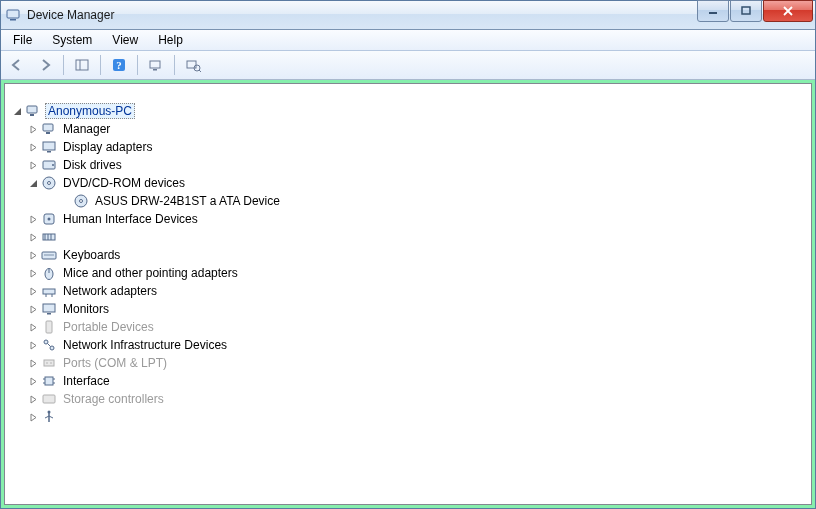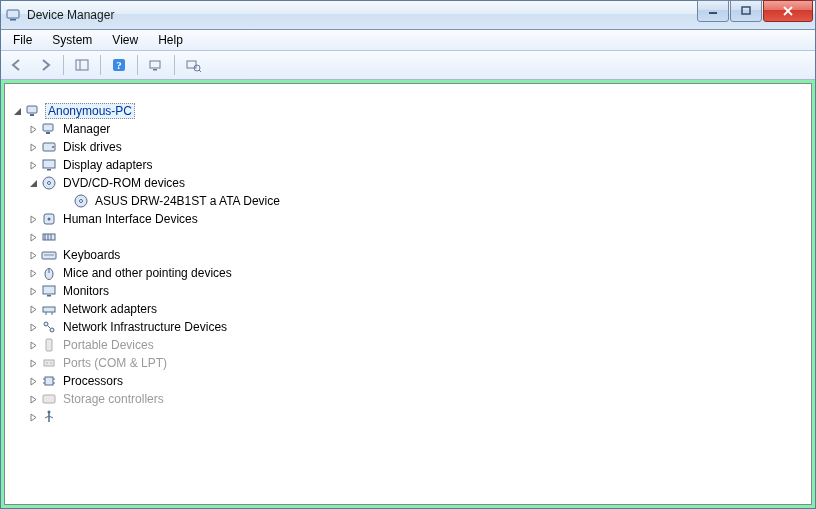--- a/index.html
+++ b/index.html
@@ -237,40 +237,40 @@
   </div>
       <div class="tree-row">
     <span class="indent" style="width:20px"></span>
     <span class="expander collapsed">
           <svg width="9" height="9">
             <path d="M2 1 L7 4.5 L2 8 Z" fill="none" stroke="#808080"></path>
           </svg>
         </span>
     <span class="node-icon">
           <svg width="16" height="16">
+            <rect x="2" y="3" width="12" height="8" fill="#dce8f5" stroke="#556a8a"></rect>
+            <rect x="6" y="12" width="4" height="1.5" fill="#556a8a"></rect>
+          </svg>
+        </span>
+    <span class="label">Display adapters</span>
+  </div>
+      <div class="tree-row">
+    <span class="indent" style="width:20px"></span>
+    <span class="expander collapsed">
+          <svg width="9" height="9">
+            <path d="M2 1 L7 4.5 L2 8 Z" fill="none" stroke="#808080"></path>
+          </svg>
+        </span>
+    <span class="node-icon">
+          <svg width="16" height="16">
             <rect x="2" y="4" width="12" height="8" rx="1" fill="#dce8f5" stroke="#556a8a"></rect>
             <circle cx="12" cy="8" r="1" fill="#556a8a"></circle>
           </svg>
         </span>
     <span class="label">Disk drives</span>
-  </div>
-      <div class="tree-row">
-    <span class="indent" style="width:20px"></span>
-    <span class="expander collapsed">
-          <svg width="9" height="9">
-            <path d="M2 1 L7 4.5 L2 8 Z" fill="none" stroke="#808080"></path>
-          </svg>
-        </span>
-    <span class="node-icon">
-          <svg width="16" height="16">
-            <rect x="2" y="3" width="12" height="8" fill="#dce8f5" stroke="#556a8a"></rect>
-            <rect x="6" y="12" width="4" height="1.5" fill="#556a8a"></rect>
-          </svg>
-        </span>
-    <span class="label">Display adapters</span>
   </div>
       <div class="tree-row">
     <span class="indent" style="width:20px"></span>
     <span class="expander expanded">
           <svg width="9" height="9">
             <path d="M1 1 L8 1 L1 8 Z" fill="#595959" transform="rotate(180 4.5 4.5)"></path>
           </svg>
         </span>
     <span class="node-icon">
           <svg width="16" height="16">
@@ -343,36 +343,21 @@
           <svg width="9" height="9">
             <path d="M2 1 L7 4.5 L2 8 Z" fill="none" stroke="#808080"></path>
           </svg>
         </span>
     <span class="node-icon">
           <svg width="16" height="16">
             <ellipse cx="8" cy="9" rx="4" ry="5.5" fill="#dce8f5" stroke="#556a8a"></ellipse>
             <line x1="8" y1="3.5" x2="8" y2="8" stroke="#556a8a"></line>
           </svg>
         </span>
-    <span class="label">Mice and other pointing devices</span>
-  </div>
-      <div class="tree-row">
-    <span class="indent" style="width:20px"></span>
-    <span class="expander collapsed">
-          <svg width="9" height="9">
-            <path d="M2 1 L7 4.5 L2 8 Z" fill="none" stroke="#808080"></path>
-          </svg>
-        </span>
-    <span class="node-icon">
-          <svg width="16" height="16">
-            <rect x="2" y="3" width="12" height="8" fill="#dce8f5" stroke="#556a8a"></rect>
-            <rect x="6" y="12" width="4" height="1.5" fill="#556a8a"></rect>
-          </svg>
-        </span>
-    <span class="label">Monitors</span>
+    <span class="label">Mice and other pointing adapters</span>
   </div>
       <div class="tree-row">
     <span class="indent" style="width:20px"></span>
     <span class="expander collapsed">
           <svg width="9" height="9">
             <path d="M2 1 L7 4.5 L2 8 Z" fill="none" stroke="#808080"></path>
           </svg>
         </span>
     <span class="node-icon">
           <svg width="16" height="16">
@@ -385,40 +370,55 @@
   </div>
       <div class="tree-row">
     <span class="indent" style="width:20px"></span>
     <span class="expander collapsed">
           <svg width="9" height="9">
             <path d="M2 1 L7 4.5 L2 8 Z" fill="none" stroke="#808080"></path>
           </svg>
         </span>
     <span class="node-icon">
           <svg width="16" height="16">
+            <rect x="2" y="3" width="12" height="8" fill="#dce8f5" stroke="#556a8a"></rect>
+            <rect x="6" y="12" width="4" height="1.5" fill="#556a8a"></rect>
+          </svg>
+        </span>
+    <span class="label">Monitors</span>
+  </div>
+      <div class="tree-row hidden-dev">
+    <span class="indent" style="width:20px"></span>
+    <span class="expander collapsed">
+          <svg width="9" height="9">
+            <path d="M2 1 L7 4.5 L2 8 Z" fill="none" stroke="#808080"></path>
+          </svg>
+        </span>
+    <span class="node-icon">
+          <svg width="16" height="16">
+            <rect x="5" y="2" width="6" height="12" rx="1" fill="#e8e8e8" stroke="#b0b0b0"></rect>
+          </svg>
+        </span>
+    <span class="label">Portable Devices</span>
+  </div>
+      <div class="tree-row">
+    <span class="indent" style="width:20px"></span>
+    <span class="expander collapsed">
+          <svg width="9" height="9">
+            <path d="M2 1 L7 4.5 L2 8 Z" fill="none" stroke="#808080"></path>
+          </svg>
+        </span>
+    <span class="node-icon">
+          <svg width="16" height="16">
             <circle cx="5" cy="5" r="2" fill="#dce8f5" stroke="#556a8a"></circle>
             <circle cx="11" cy="11" r="2" fill="#dce8f5" stroke="#556a8a"></circle>
             <line x1="6.5" y1="6.5" x2="9.5" y2="9.5" stroke="#556a8a"></line>
           </svg>
         </span>
     <span class="label">Network Infrastructure Devices</span>
-  </div>
-      <div class="tree-row hidden-dev">
-    <span class="indent" style="width:20px"></span>
-    <span class="expander collapsed">
-          <svg width="9" height="9">
-            <path d="M2 1 L7 4.5 L2 8 Z" fill="none" stroke="#808080"></path>
-          </svg>
-        </span>
-    <span class="node-icon">
-          <svg width="16" height="16">
-            <rect x="5" y="2" width="6" height="12" rx="1" fill="#e8e8e8" stroke="#b0b0b0"></rect>
-          </svg>
-        </span>
-    <span class="label">Portable Devices</span>
   </div>
       <div class="tree-row hidden-dev">
     <span class="indent" style="width:20px"></span>
     <span class="expander collapsed">
           <svg width="9" height="9">
             <path d="M2 1 L7 4.5 L2 8 Z" fill="none" stroke="#808080"></path>
           </svg>
         </span>
     <span class="node-icon">
           <svg width="16" height="16">
@@ -438,21 +438,21 @@
         </span>
     <span class="node-icon">
           <svg width="16" height="16">
             <rect x="4" y="4" width="8" height="8" fill="#dce8f5" stroke="#556a8a"></rect>
             <line x1="2" y1="6" x2="4" y2="6" stroke="#556a8a"></line>
             <line x1="2" y1="10" x2="4" y2="10" stroke="#556a8a"></line>
             <line x1="12" y1="6" x2="14" y2="6" stroke="#556a8a"></line>
             <line x1="12" y1="10" x2="14" y2="10" stroke="#556a8a"></line>
           </svg>
         </span>
-    <span class="label">Processors</span>
+    <span class="label">Interface</span>
   </div>
       <div class="tree-row hidden-dev">
     <span class="indent" style="width:20px"></span>
     <span class="expander collapsed">
           <svg width="9" height="9">
             <path d="M2 1 L7 4.5 L2 8 Z" fill="none" stroke="#808080"></path>
           </svg>
         </span>
     <span class="node-icon">
           <svg width="16" height="16">

